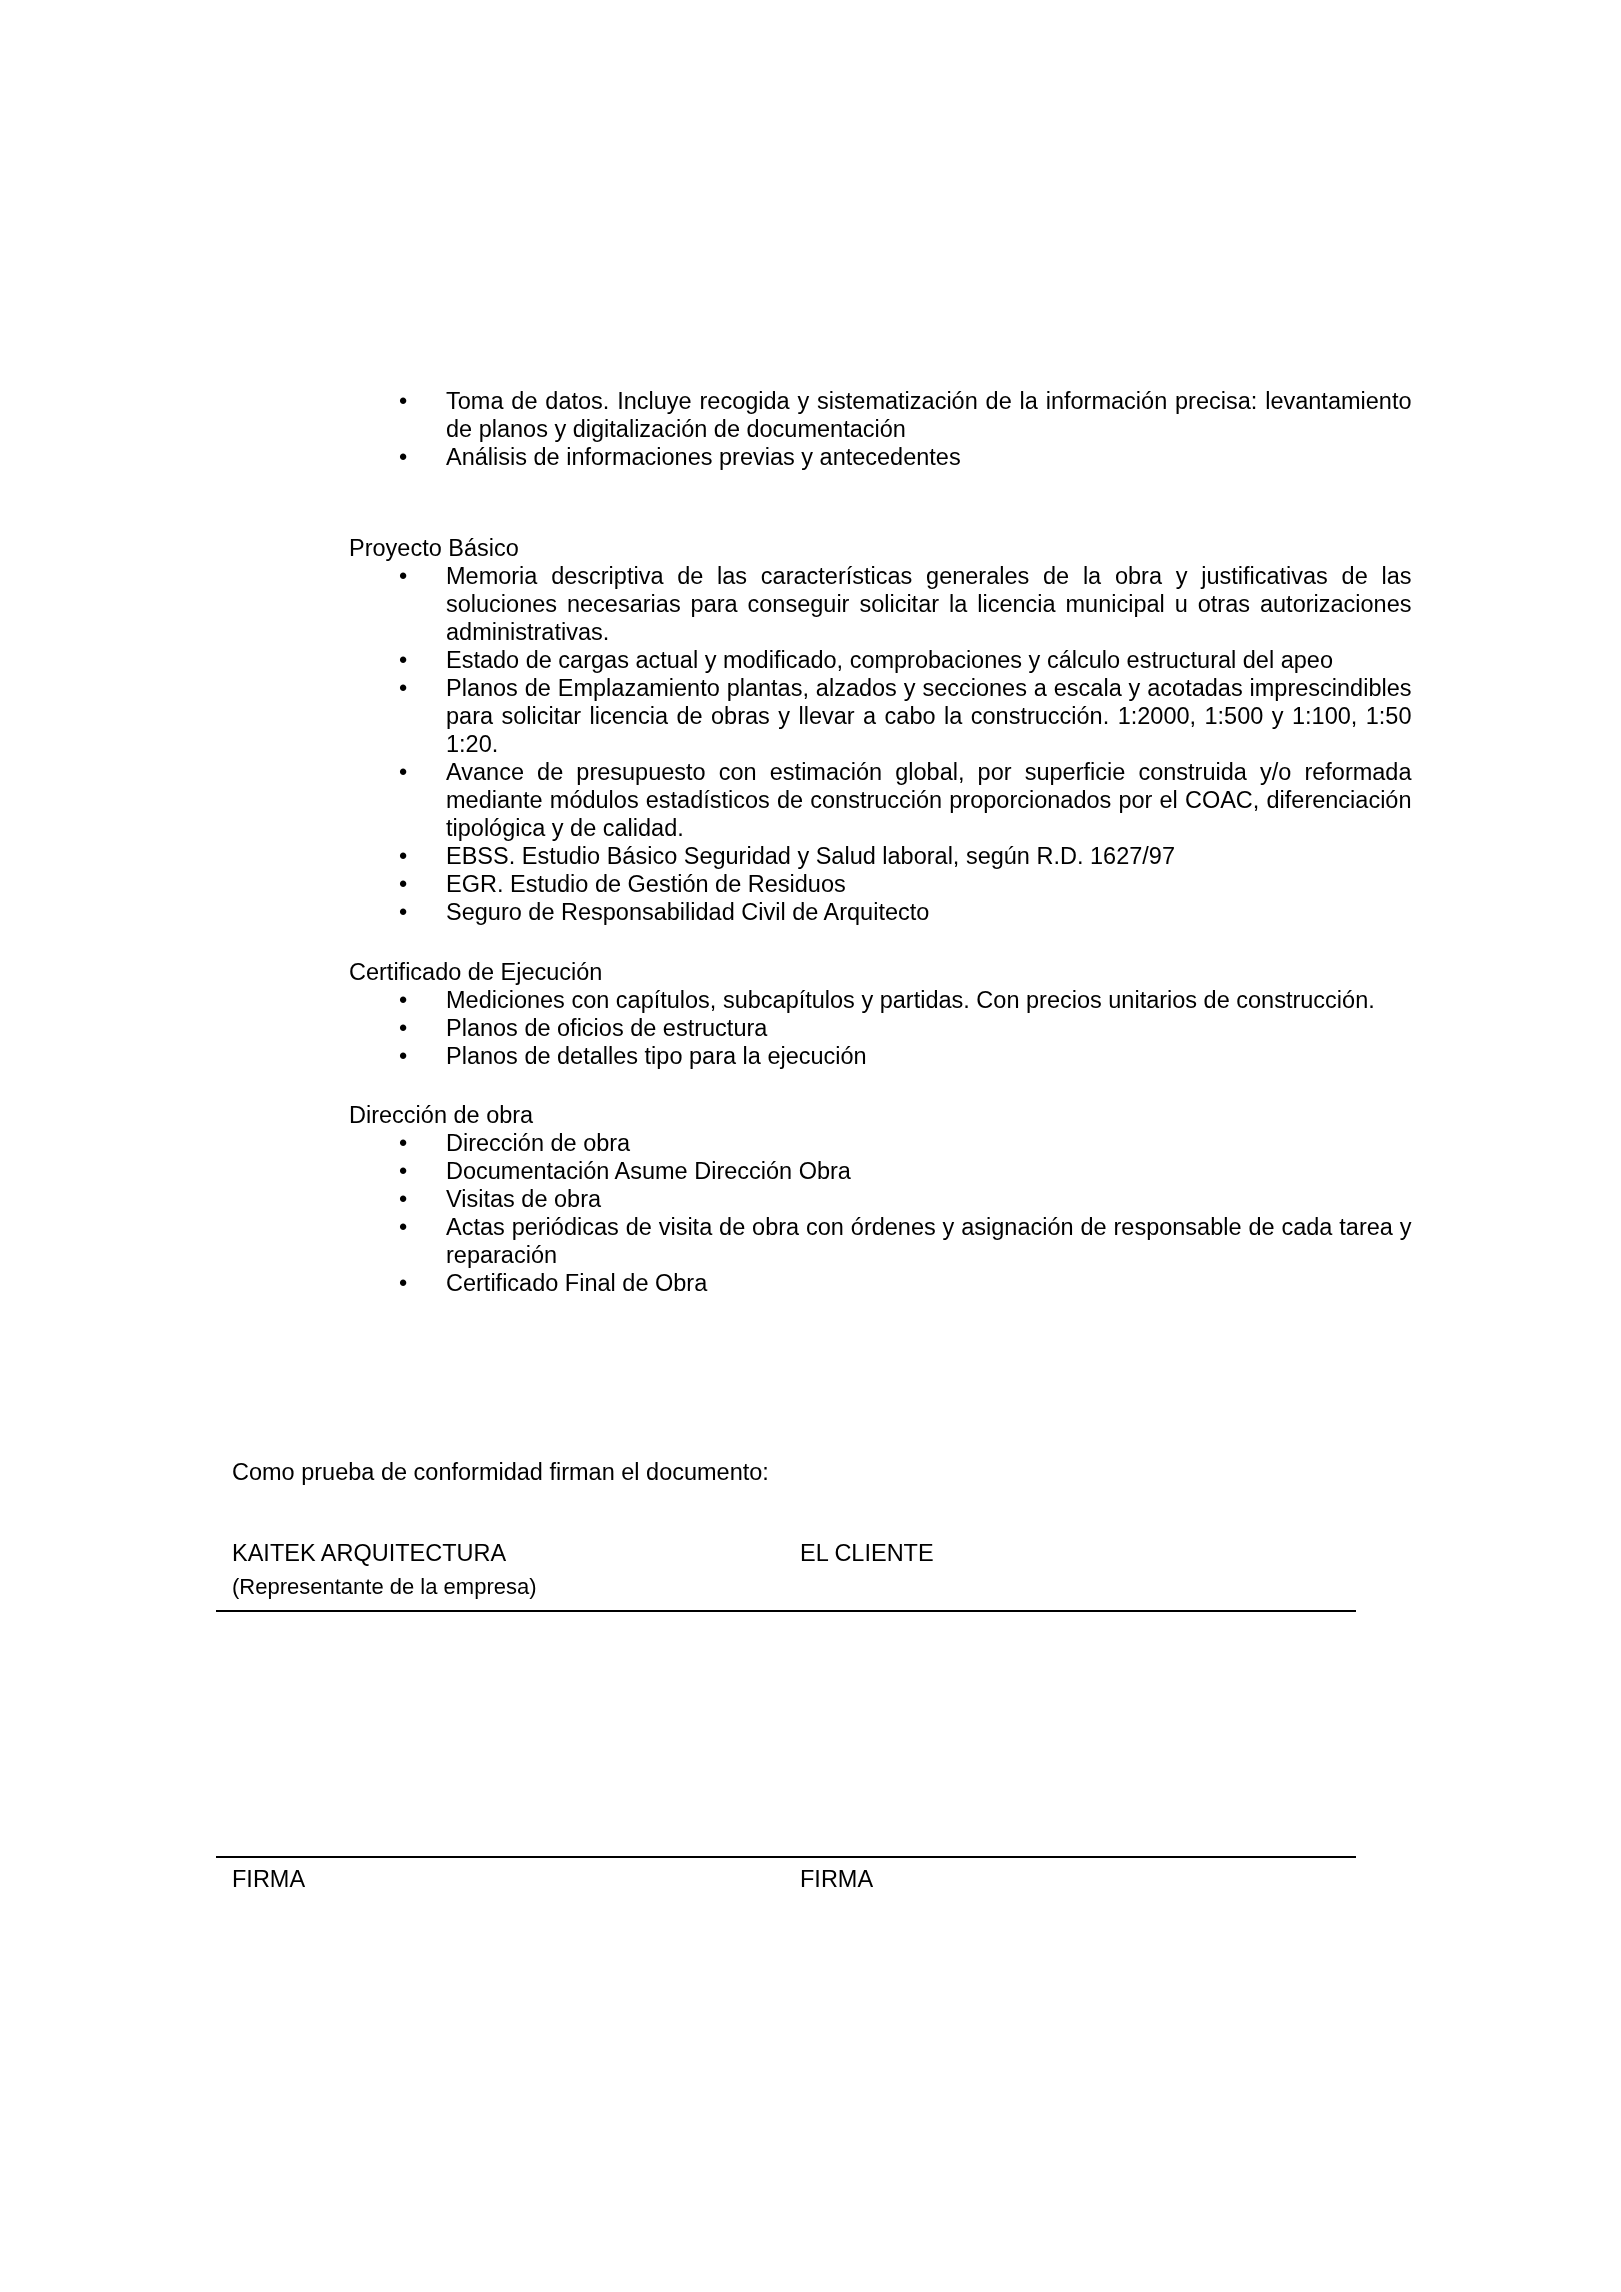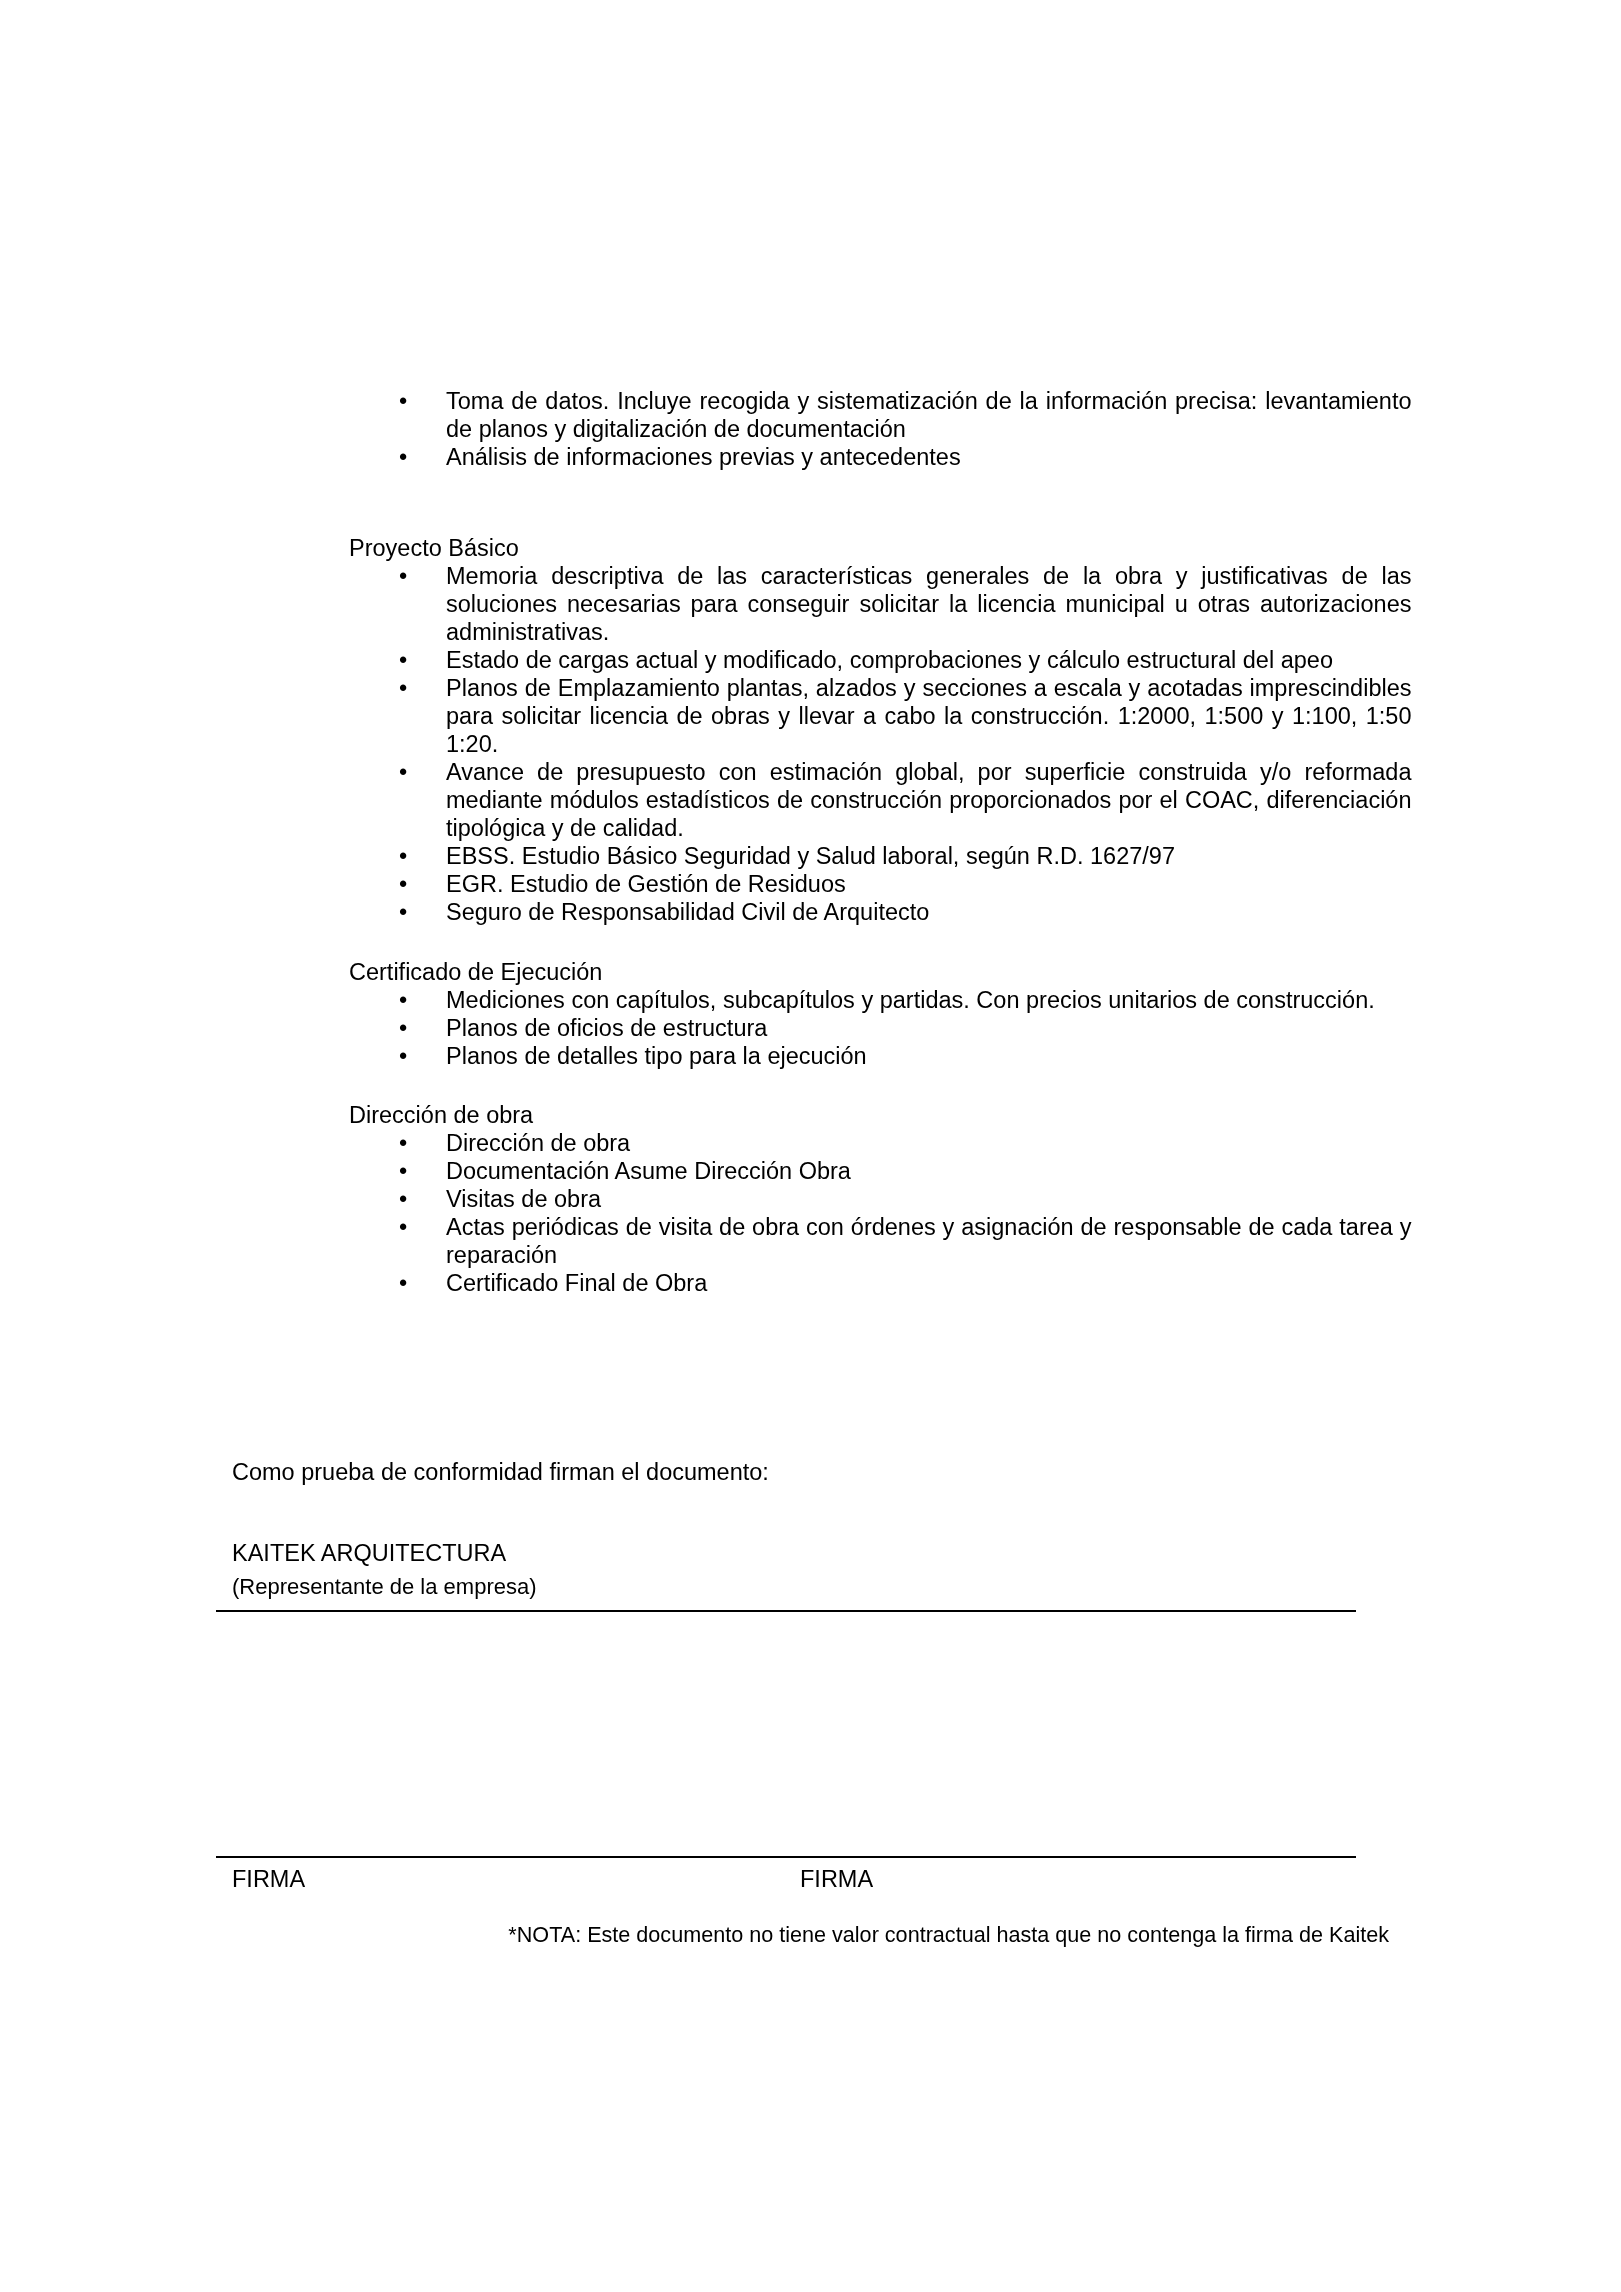--- a/index.html
+++ b/index.html
@@ -96,31 +96,31 @@
       <li><span class="bullet">•</span><span>Documentación Asume Dirección Obra</span></li>
       <li><span class="bullet">•</span><span>Visitas de obra</span></li>
       <li><span class="bullet">•</span><span>Actas periódicas de visita de obra con órdenes y asignación de responsable de cada tarea y reparación</span></li>
       <li><span class="bullet">•</span><span>Certificado Final de Obra</span></li>
     </ul>
 
   <div class="closing">Como prueba de conformidad firman el documento:</div>
 
   <div class="sig-grid sig-names">
     <div>KAITEK ARQUITECTURA</div>
+    <div>EL CLIENTE</div>
   </div>
 
   <div class="sig-grid sig-roles">
     <div>(Representante de la empresa)</div>
   </div>
 
   <div class="sig-rule rule-1"></div>
 
   <div class="sig-rule rule-2"></div>
 
   <div class="sig-grid firma-row">
     <div>FIRMA</div>
     <div>FIRMA</div>
   </div>
 
-  <div class="nota">*NOTA: Este documento no tiene valor contractual hasta que no contenga la firma de Kaitek</div>
 
 </div>
 
 
 </body></html>

